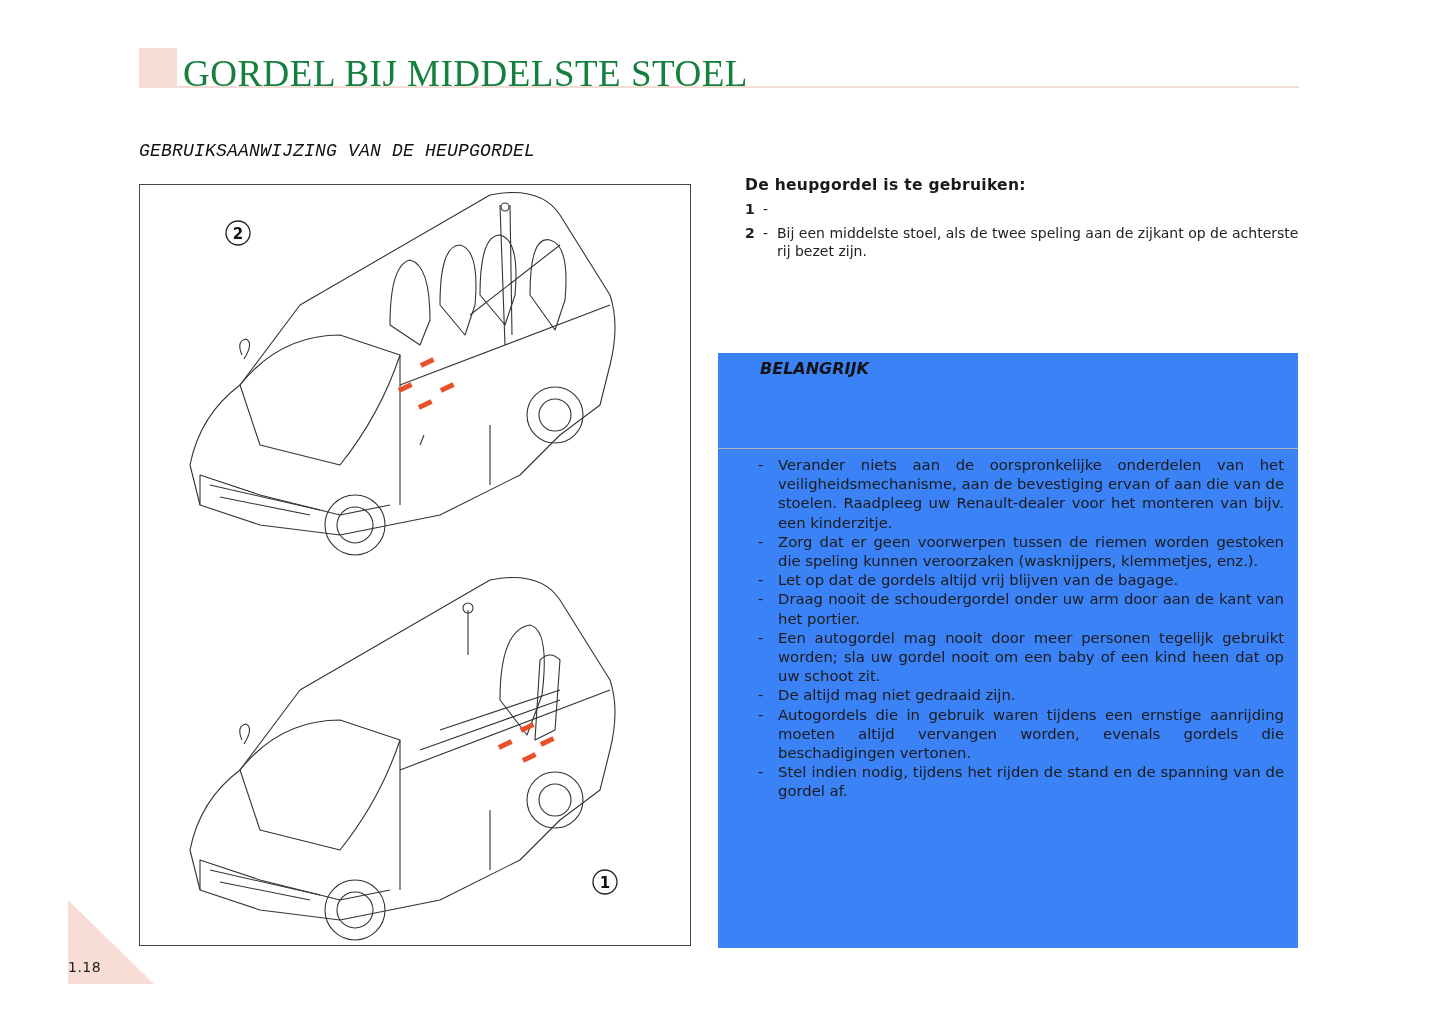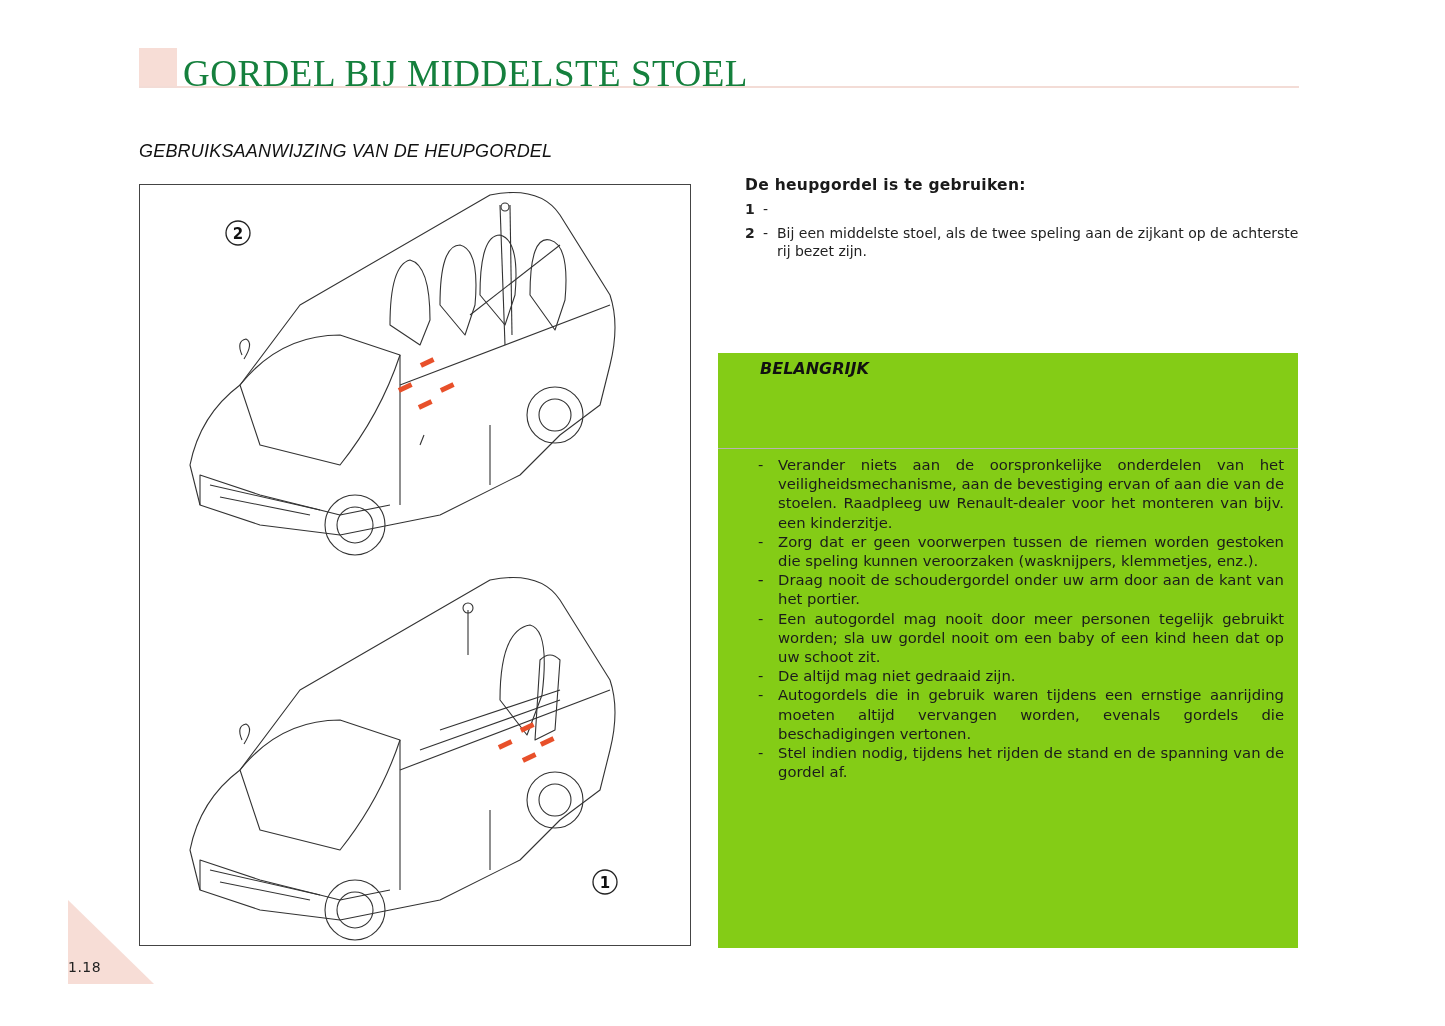--- a/index.html
+++ b/index.html
@@ -6,35 +6,35 @@
   body { width: 1445px; height: 1026px; position: relative; overflow: hidden;
          font-family: "DejaVu Sans", sans-serif; color: #1a1a1a; }
 
   .title-accent { position: absolute; left: 139px; top: 48px; width: 38px; height: 38px; background: #f7ddd6; }
   .page-title { position: absolute; left: 183px; top: 52px; margin: 0;
         font-family: "Liberation Serif", serif; font-weight: normal; font-size: 37px;
         letter-spacing: 0.5px; color: #15803d; }
   .title-rule { position: absolute; left: 139px; top: 86px; width: 1160px; height: 2px; background: #f3dcd6; }
 
   .section-heading { position: absolute; left: 139px; top: 141px; margin: 0;
-        font-family: Liberation Sans, sans-serif; font-style: italic; font-weight: normal;
+        font-family: Liberation Mono, monospace; font-style: italic; font-weight: normal;
         font-size: 18px; letter-spacing: 0.2px; color: #111; }
 
   .figure-frame { position: absolute; left: 139px; top: 184px; width: 552px; height: 762px;
         border: 1.5px solid #444; box-sizing: border-box; background: #fff; }
   .figure-frame svg { position: absolute; left: 0; top: 0; }
 
   .usage-block { position: absolute; left: 745px; top: 176px; width: 560px; }
   .usage-title { font-size: 15.5px; font-weight: bold; margin: 0 0 6px 0; letter-spacing: 0.3px; }
   .usage-item { display: flex; font-size: 14px; line-height: 18px; margin-bottom: 6px; color: #222; }
   .usage-num { width: 18px; font-weight: bold; flex: none; }
   .usage-dash { width: 14px; flex: none; }
 
   .important-box { position: absolute; left: 718px; top: 353px; width: 580px; height: 595px;
-        background: #84cc16; box-sizing: border-box; padding: 6px 14px 0 42px; }
+        background: #3b82f6; box-sizing: border-box; padding: 6px 14px 0 42px; }
   .imp-label { font-style: italic; font-weight: bold; font-size: 16px; margin: 0; color: #111; }
   .imp-lead { font-weight: bold; font-size: 16px; line-height: 20px; margin: 10px 0 0 0; color: #111; }
   .imp-divider { position: absolute; left: 0; top: 95px; width: 100%; height: 1px; background: #b9b2b5; }
   .imp-list { list-style: none; margin: 0; padding: 0; position: absolute; left: 40px; top: 102px; width: 526px; }
   .imp-list li { position: relative; padding-left: 20px; font-size: 14.8px; line-height: 19.2px; color: #1b1b1b; text-align: justify; }
   .imp-list li .dash { position: absolute; left: 0; top: 0; }
 
   .page-corner { position: absolute; left: 68px; top: 900px; width: 86px; height: 84px; }
   .page-number { position: absolute; left: 68px; top: 959px; font-size: 14px; color: #222; letter-spacing: 0.5px; }
 </style>
@@ -134,21 +134,21 @@
     <span>Bij een middelste stoel, als de twee speling aan de zijkant op de achterste rij bezet zijn.</span>
   </div>
 </div>
 
 <div class="important-box">
   <p class="imp-label">BELANGRIJK</p>
   <div class="imp-divider"></div>
   <ul class="imp-list">
     <li><span class="dash">-</span><span>Verander niets aan de oorspronkelijke onderdelen van het veiligheidsmechanisme, aan de bevestiging ervan of aan die van de stoelen. Raadpleeg uw Renault-dealer voor het monteren van bijv. een kinderzitje.</span></li>
     <li><span class="dash">-</span><span>Zorg dat er geen voorwerpen tussen de riemen worden gestoken die speling kunnen veroorzaken (wasknijpers, klemmetjes, enz.).</span></li>
-    <li><span class="dash">-</span></li>
+    <li><span class="dash">-</span><span>Let op dat de gordels altijd vrij blijven van de bagage.</span></li>
     <li><span class="dash">-</span><span>Draag nooit de schoudergordel onder uw arm door aan de kant van het portier.</span></li>
     <li><span class="dash">-</span><span>Een autogordel mag nooit door meer personen tegelijk gebruikt worden; sla uw gordel nooit om een baby of een kind heen dat op uw schoot zit.</span></li>
     <li><span class="dash">-</span><span>De altijd mag niet gedraaid zijn.</span></li>
     <li><span class="dash">-</span><span>Autogordels die in gebruik waren tijdens een ernstige aanrijding moeten altijd vervangen worden, evenals gordels die beschadigingen vertonen.</span></li>
     <li><span class="dash">-</span><span>Stel indien nodig, tijdens het rijden de stand en de spanning van de gordel af.</span></li>
   </ul>
 </div>
 
 <svg class="page-corner" viewBox="0 0 86 84">
   <polygon points="0,0 0,84 86,84" fill="#f7ddd6"></polygon>

